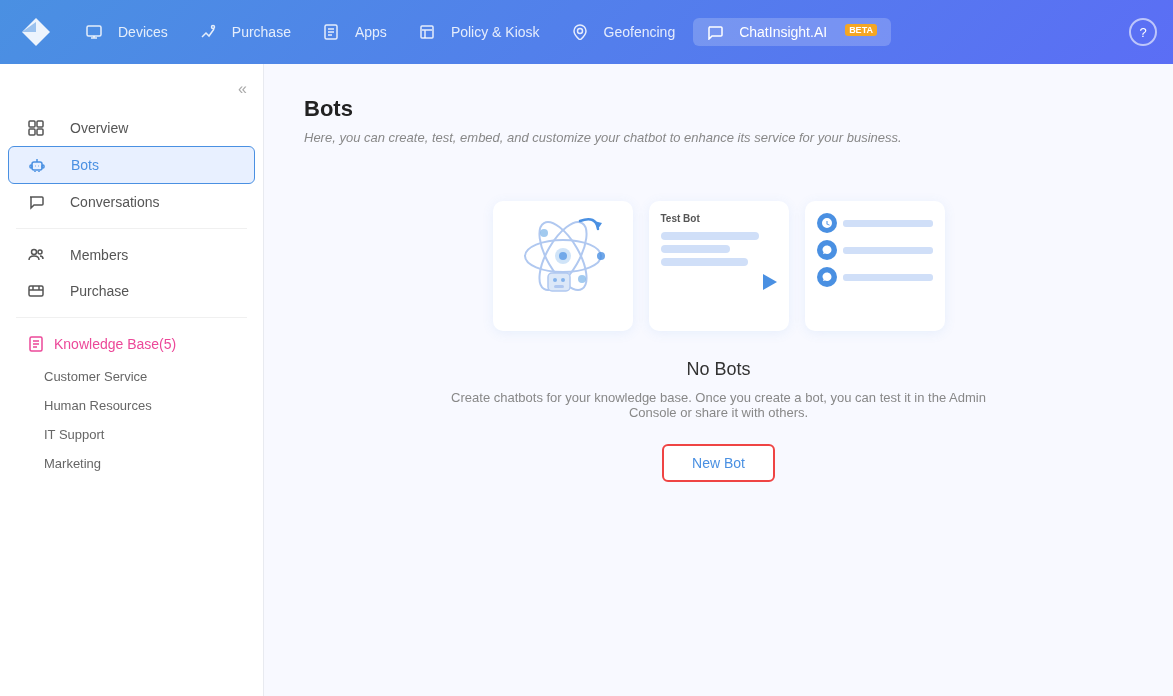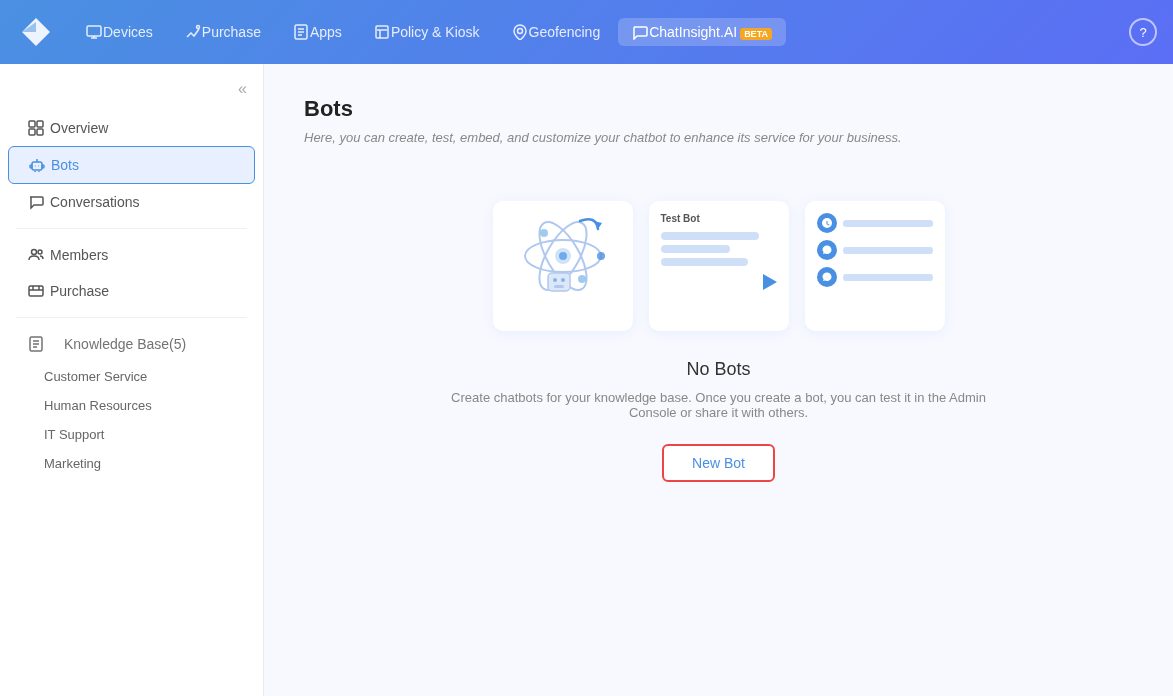--- a/index.html
+++ b/index.html
@@ -10,21 +10,21 @@
       display: flex; align-items: center; height: 64px;
       background: linear-gradient(135deg, #4a90e2, #5b6ef5);
       padding: 0 16px; gap: 4px;
     }
     .topnav-logo {
       width: 40px; height: 40px; margin-right: 12px; flex-shrink: 0;
       display: flex; align-items: center; justify-content: center;
     }
     .topnav-logo svg { width: 36px; height: 36px; }
     .nav-item {
-      display: flex; align-items: flex-end; gap: 1px;
+      display: flex; align-items: flex-start; gap: 16px;
       padding: 6px 14px; border-radius: 6px; cursor: pointer;
       color: rgba(255,255,255,0.85); font-size: 14px; white-space: nowrap;
       transition: background 0.2s;
     }
     .nav-item.active { background: rgba(255,255,255,0.2); color: #fff; }
     .nav-item svg { width: 16px; height: 16px; }
     .beta-badge {
       background: #f5a623; color: #fff; font-size: 9px; font-weight: 700;
       padding: 1px 4px; border-radius: 3px; margin-left: 2px; vertical-align: middle;
     }
@@ -42,38 +42,38 @@
       width: 264px; background: #fff; border-right: 1px solid #e8eaf0;
       display: flex; flex-direction: column; padding: 12px 0; flex-shrink: 0;
     }
     .sidebar-collapse {
       display: flex; justify-content: flex-end; padding: 0 12px 8px;
     }
     .collapse-btn {
       cursor: pointer; color: #aaa; padding: 4px;
     }
     .sidebar-item {
-      display: flex; align-items: center; gap: 6px;
+      display: flex; align-items: center; gap: 26px;
       padding: 10px 20px; cursor: pointer; color: #555; font-size: 14px;
       border-radius: 6px; margin: 0 8px;
     }
     .sidebar-item.active {
       background: #e8f0ff; color: #4a90e2;
       border: 1.5px solid #4a90e2; border-radius: 6px;
     }
     .sidebar-item svg { width: 16px; height: 16px; flex-shrink: 0; }
     .sidebar-divider { height: 1px; background: #f0f0f0; margin: 8px 16px; }
     .sidebar-sub-item {
       display: flex; align-items: center;
       padding: 7px 20px 7px 36px; cursor: pointer; color: #666; font-size: 13px;
       border-radius: 4px; margin: 0 8px;
     }
     .kb-header {
-      display: flex; align-items: center; gap: 20px;
-      padding: 10px 20px; cursor: pointer; color: #737373; font-size: 14px;
+      display: flex; align-items: center; gap: 10px;
+      padding: 10px 20px; cursor: pointer; color: #ec4899; font-size: 14px;
       margin: 0 8px;
     }
     .kb-header svg { width: 16px; height: 16px; }
 
     
     .main { flex: 1; background: #f8f9ff; padding: 32px 40px; overflow-y: auto; }
     .page-title { font-size: 22px; font-weight: 600; color: #222; margin-bottom: 8px; }
     .page-desc { font-size: 13px; color: #888; margin-bottom: 32px; font-style: italic; }
 
     

